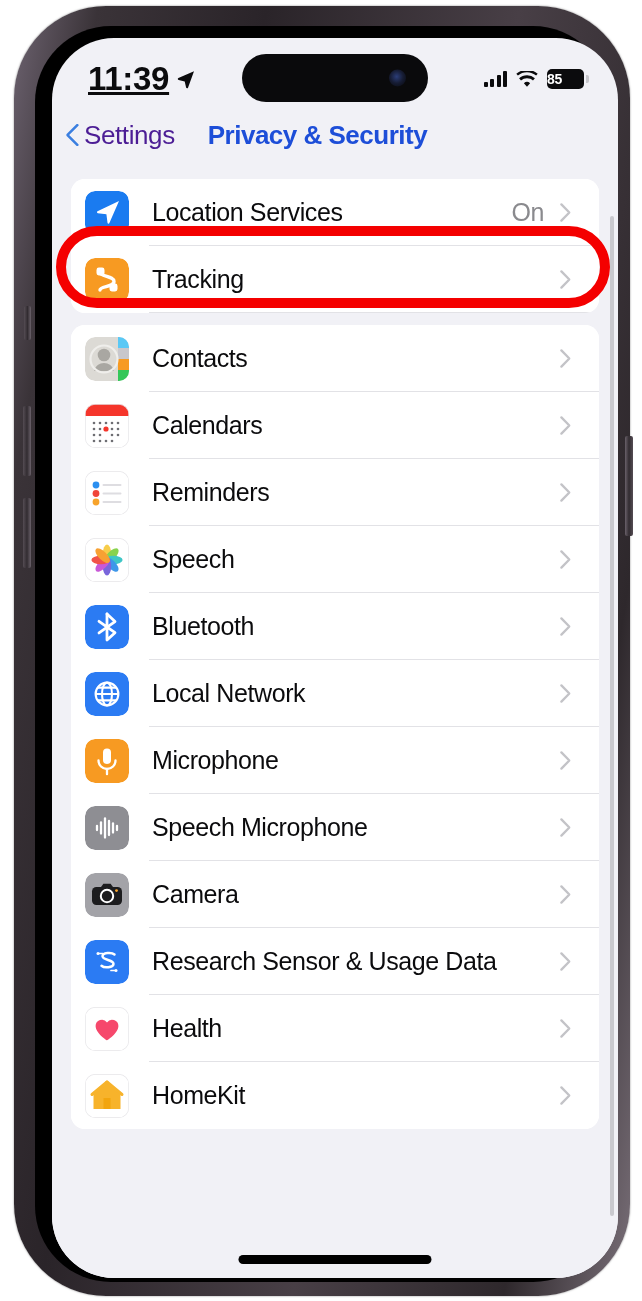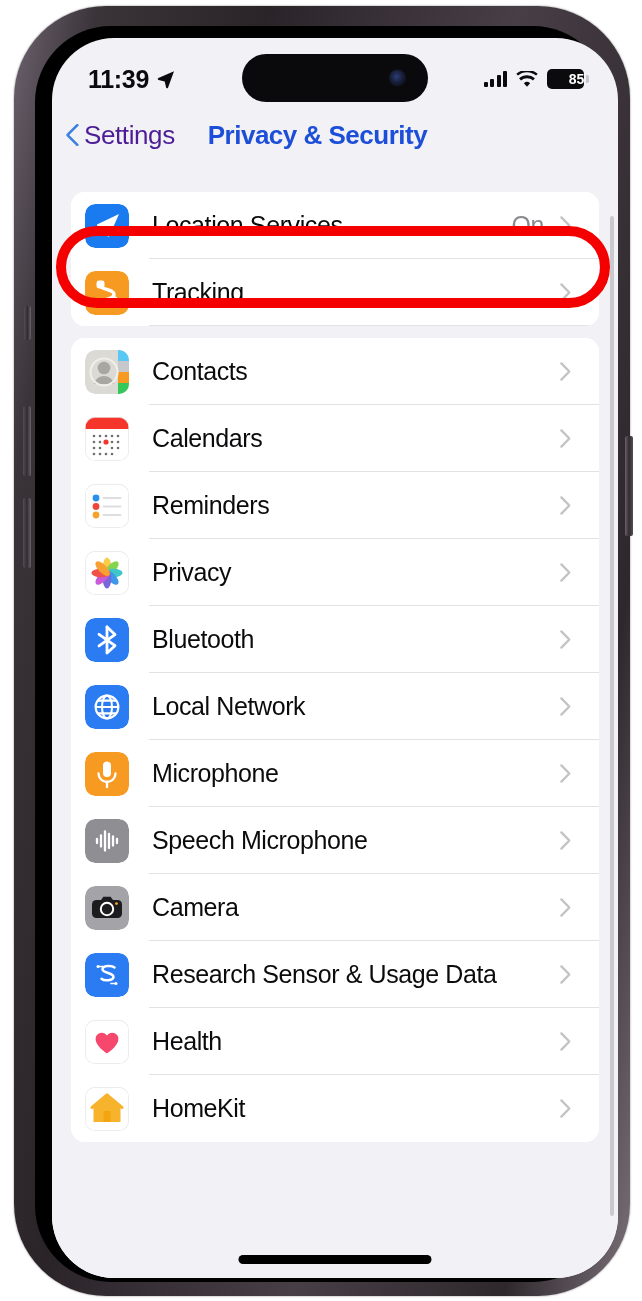--- a/index.html
+++ b/index.html
@@ -41,29 +41,29 @@
     background:radial-gradient(circle at 45% 42%, #2b3d78 0%, #161c33 48%, #07070b 100%);
   }
 
   
   .statusbar{
     position:absolute; left:0; top:0; width:566px; height:64px; z-index:35;
     display:flex; align-items:center; justify-content:space-between;
     padding:18px 34px 0 36px;
   }
   .sb-left{ display:flex; align-items:center; gap:7px; }
-  .sb-time{ font-size:25px; font-weight:700; color:#0b0b0d; letter-spacing:-.3px; }
+  .sb-time{ font-size:33px; font-weight:700; color:#0b0b0d; letter-spacing:-.3px;text-decoration:underline; }
   .sb-right{ display:flex; align-items:center; gap:9px; }
   .bars{ display:flex; align-items:flex-end; gap:2.5px; height:16px; }
   .bars i{ display:block; width:4px; background:#0b0b0d; border-radius:1px; }
   .bars i:nth-child(1){ height:5px; } .bars i:nth-child(2){ height:8px; }
   .bars i:nth-child(3){ height:12px;} .bars i:nth-child(4){ height:16px;}
   .batt{
     position:relative; width:37px; height:20px; border-radius:5px;
-    background:#0b0b0d; display:flex; align-items:center; justify-content:flex-end;
+    background:#0b0b0d; display:flex; align-items:center; justify-content:flex-start;
   }
   .batt span{ font-size:14px; font-weight:700; color:#fff; letter-spacing:-.2px; }
   .batt::after{ content:""; position:absolute; right:-5px; top:6px; width:3px;height:8px;
     background:#c7c7cc; border-radius:0 2px 2px 0; }
 
   
   .navbar{
     position:absolute; left:0; top:64px; width:566px; height:66px; z-index:30;
     display:flex; align-items:center; background:#F1F1F6;
   }
@@ -73,21 +73,21 @@
   .nav-title{ font-size:26px; font-weight:700; color:#1d4ed8; letter-spacing:-.5px; margin-left:33px; }
 
   
   .content{
     position:absolute; left:0; top:130px; width:566px; height:1110px;
     background:#F1F1F6; overflow:hidden;
   }
   .group{
     margin:0 19px; background:#FFFFFF; border-radius:14px; overflow:hidden;
   }
-  .group.g1{ margin-top:24px; }
+  .group.g1{ margin-top:11px; }
   .group.g2{ margin-top:12px; }
 
   .row{
     position:relative; display:flex; align-items:center; height:67px;
     padding-left:14px; cursor:pointer; background:#fff;
   }
   .row .sep{
     position:absolute; left:78px; right:0; bottom:0; height:1px; background:#E2E2E6;
   }
   .row:last-child .sep{ display:none; }
@@ -310,21 +310,21 @@
                 <ellipse rx="4.2" ry="9.4" cy="-6.2" transform="rotate(90)" fill="#2FC2C2"></ellipse>
                 <ellipse rx="4.2" ry="9.4" cy="-6.2" transform="rotate(135)" fill="#2E8FE8"></ellipse>
                 <ellipse rx="4.2" ry="9.4" cy="-6.2" transform="rotate(180)" fill="#6E5AD8"></ellipse>
                 <ellipse rx="4.2" ry="9.4" cy="-6.2" transform="rotate(225)" fill="#C44BD4"></ellipse>
                 <ellipse rx="4.2" ry="9.4" cy="-6.2" transform="rotate(270)" fill="#F0453A"></ellipse>
                 <ellipse rx="4.2" ry="9.4" cy="-6.2" transform="rotate(315)" fill="#F79A22"></ellipse>
               </g>
               <rect x="0" y="0" width="44" height="44" rx="10" fill="none" stroke="#E6E5E8" stroke-width="1.4"></rect>
             </svg>
           </span>
-          <span class="row-label">Privacy</span>
+          <span class="row-label">Speech</span>
           <span class="row-right">
             <svg class="chev" viewBox="0 0 11 19">
                 <path d="M1.4 1.4 9.1 9.3a.3.3 0 0 1 0 .4l-7.7 7.9" fill="none" stroke="#C3C3C7" stroke-width="2.3" stroke-linecap="round" stroke-linejoin="round"></path>
               </svg>
           </span>
           <span class="sep"></span>
         </div>
 
         <div class="row">
           <span class="app-icon">

